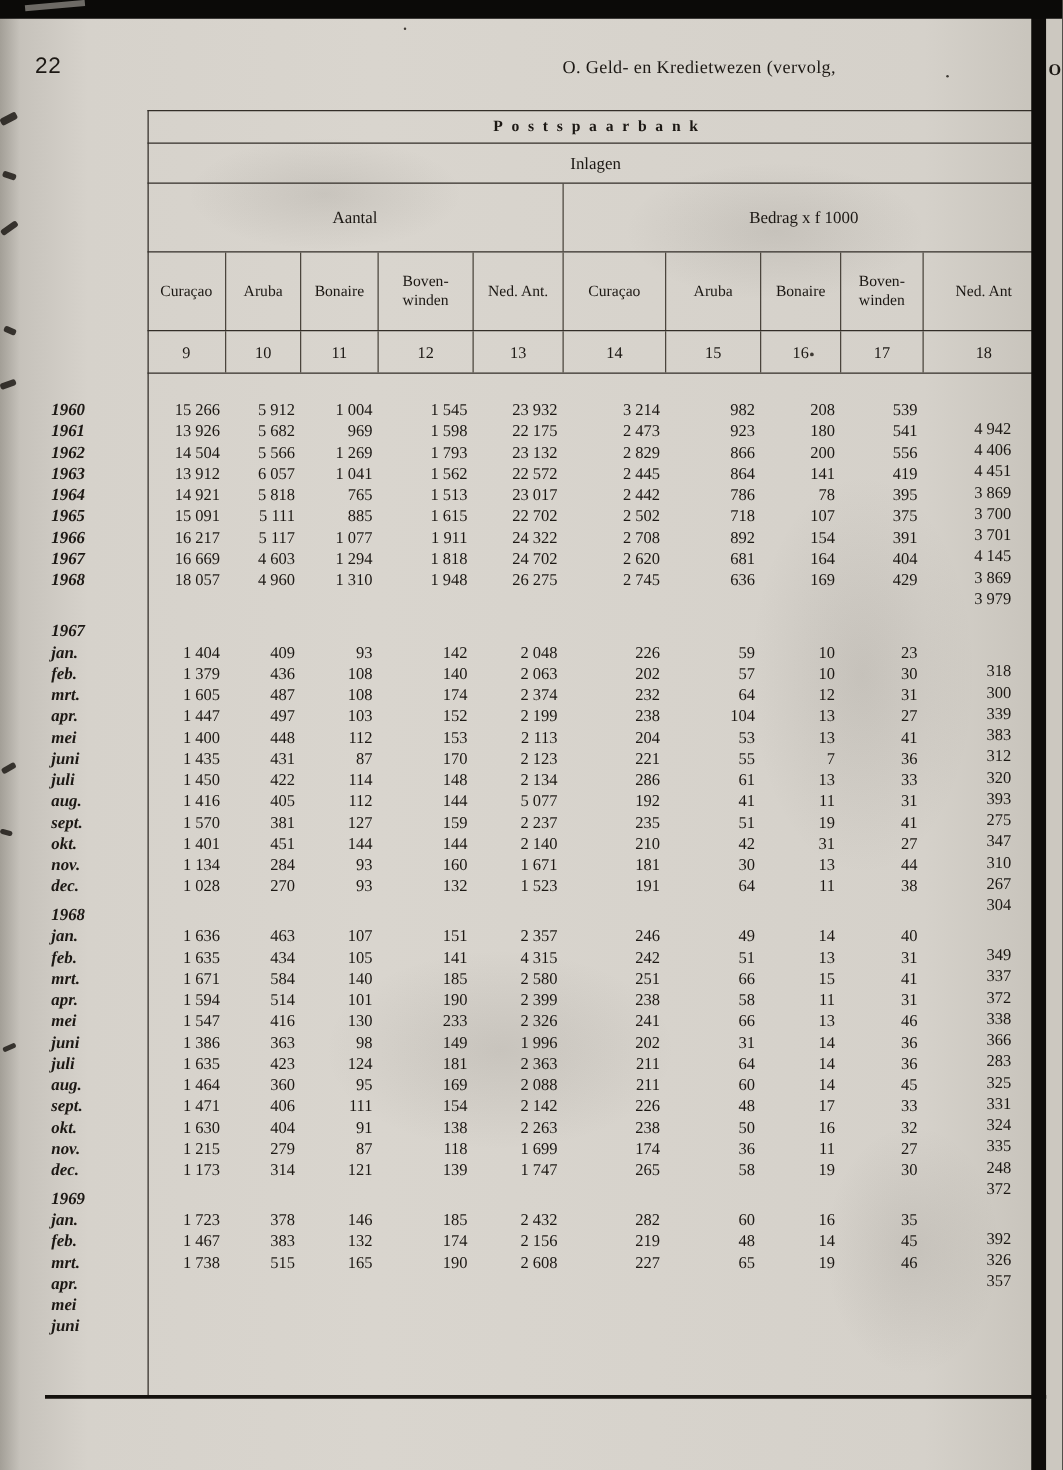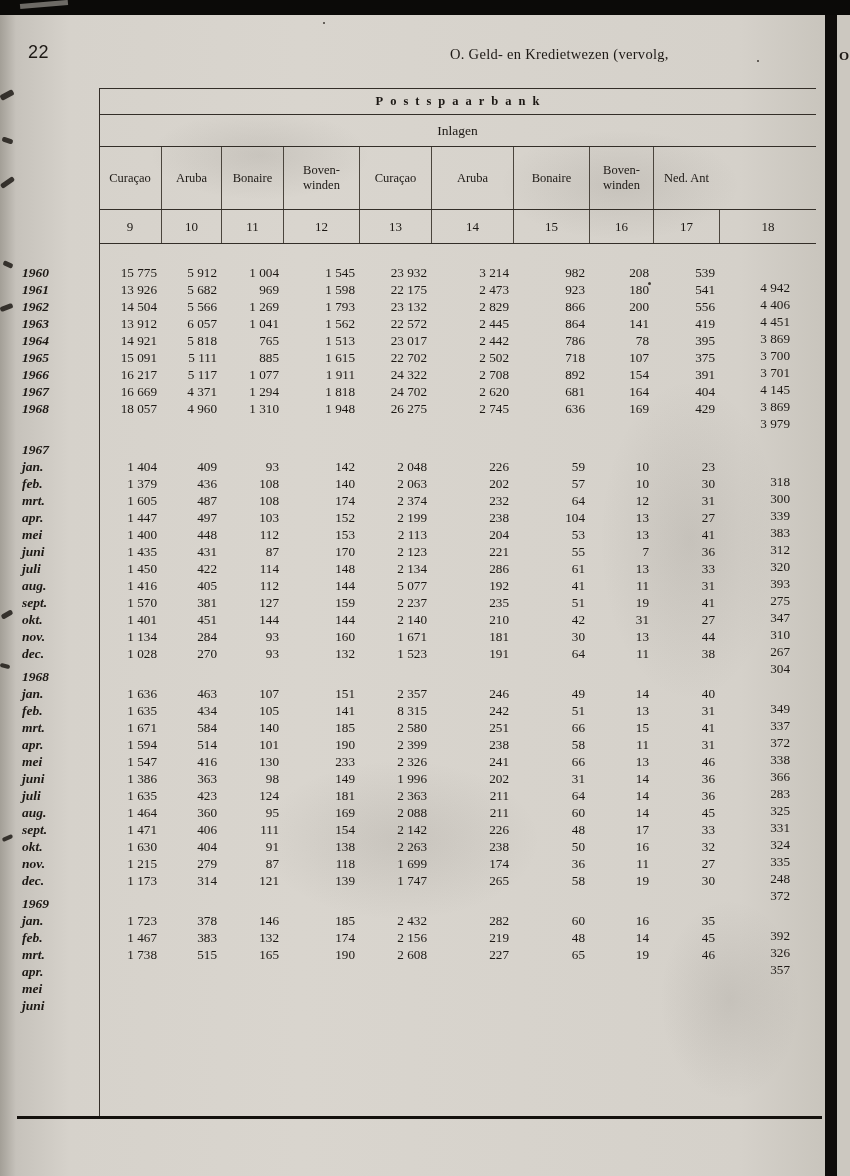--- a/index.html
+++ b/index.html
@@ -18,21 +18,21 @@
   .speck { position:absolute; width:3px; height:3px; border-radius:50%; background:rgba(25,20,15,.8); z-index:4; }
   .smudge { position:absolute; border-radius:50%; background:radial-gradient(closest-side, rgba(60,55,48,.10), rgba(60,55,48,0)); z-index:1; }
   .corner-shadow { position:absolute; left:0; bottom:0; width:60px; height:110px;
     background:radial-gradient(closest-side at 0 100%, rgba(20,16,12,.5), rgba(20,16,12,0)); z-index:3; }
 
   
   .page-number { position:absolute; top:42px; left:28px; font-family:"Liberation Sans",sans-serif; font-weight:400; font-size:18px; letter-spacing:.5px; z-index:3; }
   .section-header { position:absolute; top:46px; left:450px; font-size:14.5px; letter-spacing:.3px; white-space:nowrap; z-index:3; }
 
   
-  .table-area { position:absolute; top:88px; left:17px; width:799px; z-index:2; }
+  .table-area { position:absolute; top:88px; left:36px; width:799px; z-index:2; }
   .vrule { position:absolute; left:82px; top:0; width:1px; height:1028px; background:#332e28; }
   .bottom-rule { position:absolute; left:0; top:1028px; width:805px; height:3px; background:#14110d; }
 
   .thead { margin-left:82px; width:717px; border-top:1px solid #332e28; }
   .h-title { height:26px; border-bottom:1px solid #332e28; display:flex; align-items:center; justify-content:center;
              font-size:12.5px; font-weight:700; letter-spacing:7px; padding-left:7px; box-sizing:border-box; }
   .h-sub { height:31px; border-bottom:1px solid #332e28; display:flex; align-items:center; justify-content:center; font-size:13.5px; }
   .h-groups { height:54px; border-bottom:1px solid #332e28; display:grid; grid-template-columns:332px 385px; }
   .h-groups > div { display:flex; align-items:center; justify-content:center; font-size:13.5px; }
   .h-groups > div + div { border-left:1px solid #4b453d; }
@@ -85,25 +85,30 @@
 
   <div class="page-number">22</div>
   <div class="section-header">O.  Geld- en Kredietwezen (vervolg,</div>
 
   <div class="table-area">
     <div class="vrule"></div>
 
     <div class="thead">
       <div class="h-title">Postspaarbank</div>
       <div class="h-sub">Inlagen</div>
+      <div class="h-groups">
+        <div>Aantal</div>
+        <div>Bedrag x f 1000</div>
+      </div>
       <div class="h-cols">
         <div>Curaçao</div>
         <div>Aruba</div>
         <div>Bonaire</div>
         <div>Boven-winden</div>
+        <div>Ned. Ant.</div>
         <div>Curaçao</div>
         <div>Aruba</div>
         <div>Bonaire</div>
         <div>Boven-winden</div>
         <div>Ned. Ant</div>
       </div>
       <div class="h-nums">
         <div>9</div>
         <div>10</div>
         <div>11</div>
@@ -114,21 +119,21 @@
         <div>16</div>
         <div>17</div>
         <div>18</div>
       </div>
     </div>
 
     <div class="tbody">
         <div class="section">
           <div class="drow">
             <div class="label-cell">1960</div>
-            <div class="num-cell c0">15 775</div>
+            <div class="num-cell c0">15 266</div>
             <div class="num-cell c1">5 912</div>
             <div class="num-cell c2">1 004</div>
             <div class="num-cell c3">1 545</div>
             <div class="num-cell c4">23 932</div>
             <div class="num-cell c5">3 214</div>
             <div class="num-cell c6">982</div>
             <div class="num-cell c7">208</div>
             <div class="num-cell c8">539</div>
             <div class="num-cell c9">4 942</div>
           </div>
@@ -206,21 +211,21 @@
             <div class="num-cell c4">24 322</div>
             <div class="num-cell c5">2 708</div>
             <div class="num-cell c6">892</div>
             <div class="num-cell c7">154</div>
             <div class="num-cell c8">391</div>
             <div class="num-cell c9">4 145</div>
           </div>
           <div class="drow">
             <div class="label-cell">1967</div>
             <div class="num-cell c0">16 669</div>
-            <div class="num-cell c1">4 371</div>
+            <div class="num-cell c1">4 603</div>
             <div class="num-cell c2">1 294</div>
             <div class="num-cell c3">1 818</div>
             <div class="num-cell c4">24 702</div>
             <div class="num-cell c5">2 620</div>
             <div class="num-cell c6">681</div>
             <div class="num-cell c7">164</div>
             <div class="num-cell c8">404</div>
             <div class="num-cell c9">3 869</div>
           </div>
           <div class="drow">
@@ -414,21 +419,21 @@
             <div class="num-cell c7">14</div>
             <div class="num-cell c8">40</div>
             <div class="num-cell c9">349</div>
           </div>
           <div class="drow">
             <div class="label-cell">feb.</div>
             <div class="num-cell c0">1 635</div>
             <div class="num-cell c1">434</div>
             <div class="num-cell c2">105</div>
             <div class="num-cell c3">141</div>
-            <div class="num-cell c4">8 315</div>
+            <div class="num-cell c4">4 315</div>
             <div class="num-cell c5">242</div>
             <div class="num-cell c6">51</div>
             <div class="num-cell c7">13</div>
             <div class="num-cell c8">31</div>
             <div class="num-cell c9">337</div>
           </div>
           <div class="drow">
             <div class="label-cell">mrt.</div>
             <div class="num-cell c0">1 671</div>
             <div class="num-cell c1">584</div>

